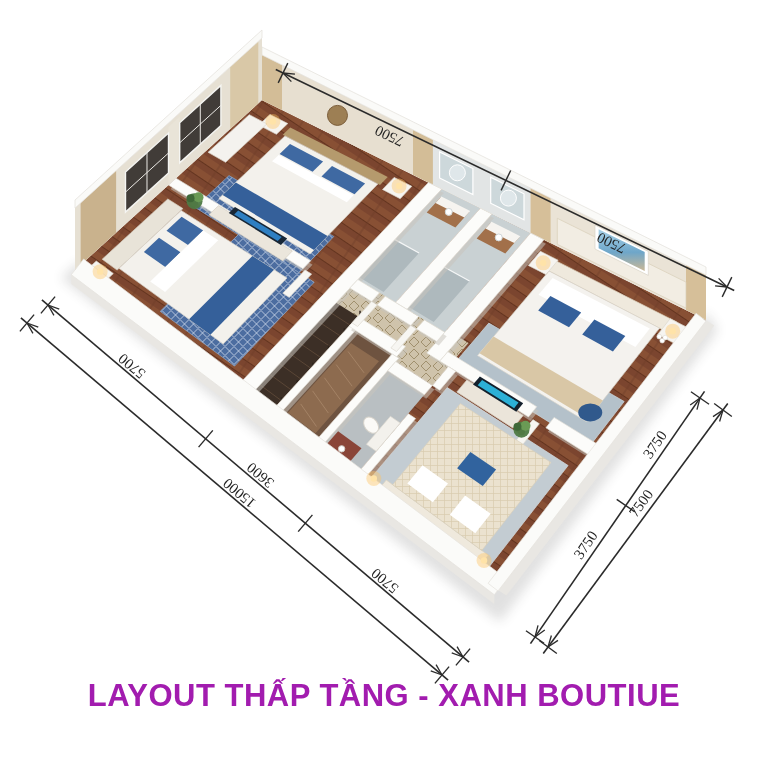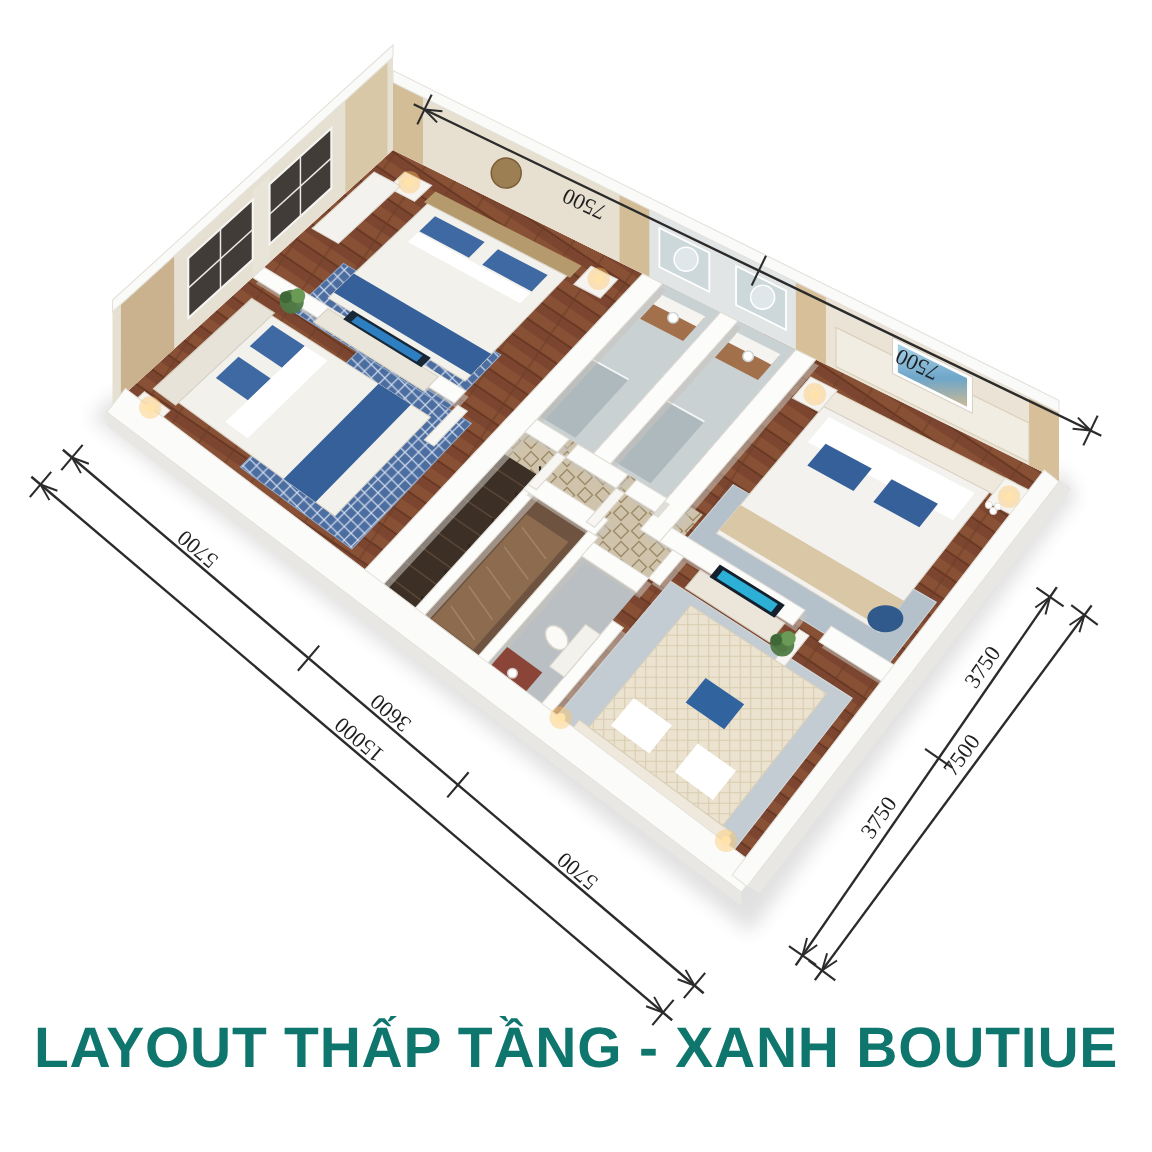--- a/index.html
+++ b/index.html
@@ -1,22 +1,22 @@
 <!DOCTYPE html>
 <html><head>
 <meta charset="utf-8">
 <style>
   html,body{margin:0;padding:0;background:#ffffff;}
   .stage{position:relative;width:768px;height:768px;background:#ffffff;overflow:hidden;
          font-family:"Liberation Sans", sans-serif;}
   svg{position:absolute;left:0;top:0;}
   .dim-label{font:15px "Liberation Serif", serif;fill:#1f1f1f;}
   .title{position:absolute;left:0;top:678px;width:768px;text-align:center;
-         font-family:"Liberation Sans", sans-serif;font-weight:bold;font-size:38px;
-         letter-spacing:0.5px;color:#0f766e;white-space:nowrap;}
+         font-family:"Liberation Sans", sans-serif;font-weight:bold;font-size:31px;
+         letter-spacing:0.5px;color:#a21caf;white-space:nowrap;}
 </style>
 </head>
 <body>
 
 <div class="stage">
   <svg width="768" height="768" viewBox="0 0 768 768">
     <defs>
       <pattern id="wood" width="22" height="14" patternUnits="userSpaceOnUse" patternTransform="rotate(34)">
         <rect width="22" height="14" fill="#7b452f"></rect>
         <rect width="22" height="7" fill="#885034"></rect>

